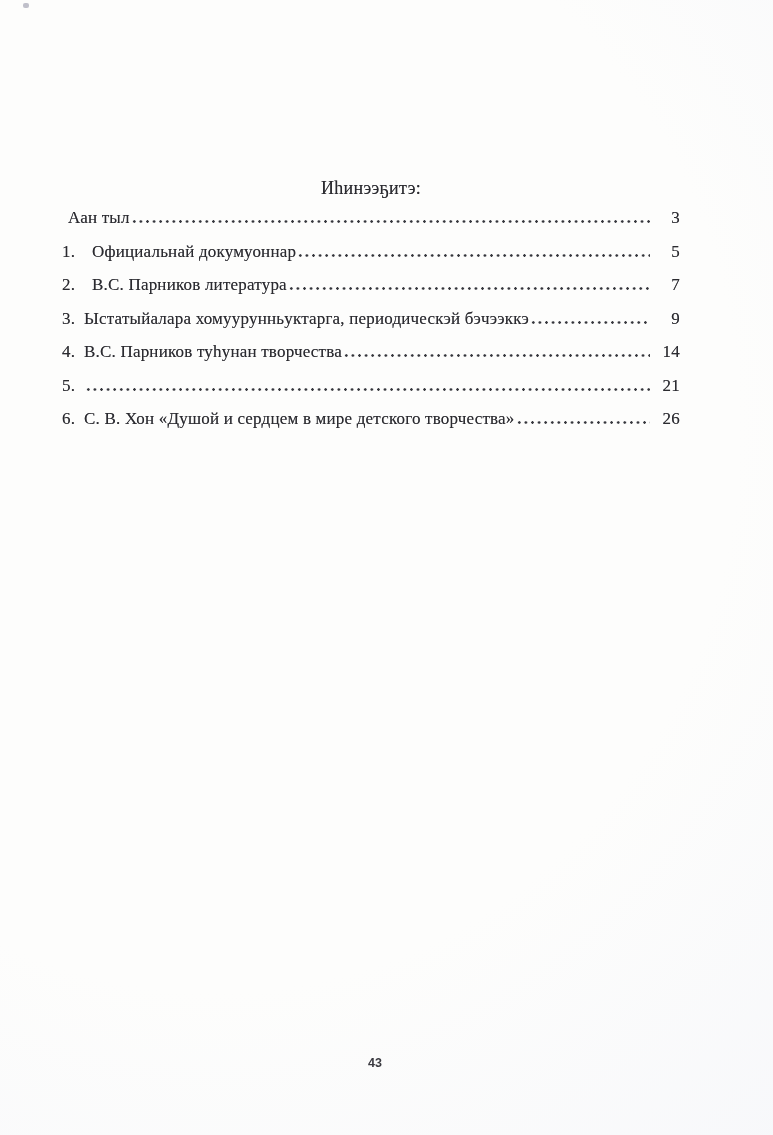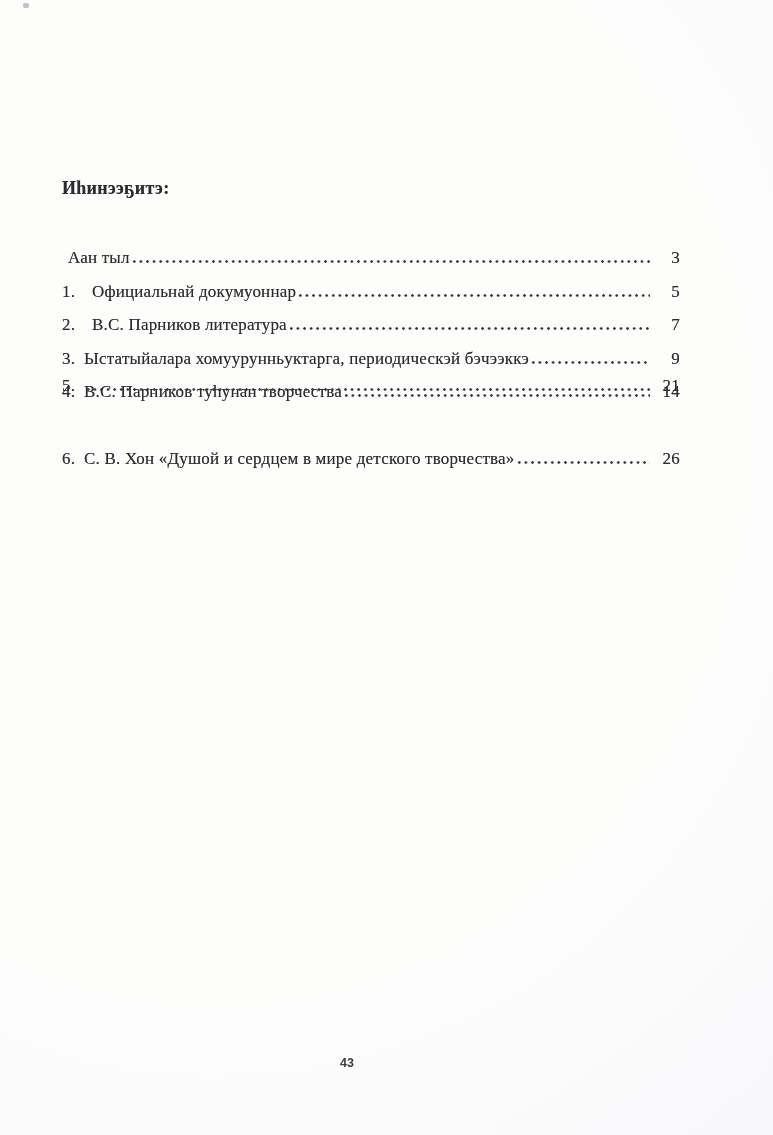--- a/index.html
+++ b/index.html
@@ -32,21 +32,22 @@
   }
   .content {
     position: absolute;
     left: 62px;
     right: 93px;
     top: 176px;
   }
   .doc-title {
     margin: 0;
     font-size: 18px;
-    font-weight: bold;
+    font-weight: normal;
+    text-align: center;
     line-height: 24px;
     letter-spacing: 0.3px;
     text-shadow: 0 0 0.5px rgba(20,20,30,0.55);
   }
   .toc {
     margin-top: 7px;
   }
   .toc-row {
     display: flex;
     align-items: baseline;
@@ -59,21 +60,21 @@
     text-shadow: 0 0 0.4px rgba(25,25,35,0.5);
   }
   .toc-num {
     flex: 0 0 auto;
     display: inline-block;
     width: 22px;
   }
   .toc-row.wide-gap .toc-num { width: 30px; }
   .toc-row.no-num .toc-num { width: 0; }
   .toc-row.no-num .toc-label { padding-left: 6px; }
-  .toc-label { flex: 0 0 auto; margin-top: 40px; }
+  .toc-label { flex: 0 0 auto; }
   .toc-dots {
     flex: 1 1 auto;
     display: inline-block;
     height: 5px;
     margin-left: 1px;
     background-image: radial-gradient(circle, #35363c 1.05px, rgba(0,0,0,0) 1.5px);
     background-size: 6.6px 5px;
     background-repeat: repeat-x;
     background-position: 0 1px;
     min-width: 20px;
@@ -84,21 +85,21 @@
     width: 27px;
     text-align: right;
     margin-left: 3px;
   }
   .toc-row.no-num .toc-page { margin-left: 0; }
   .footer-pagenum {
     position: absolute;
     top: 1056px;
     left: 340px;
     width: 42px;
-    text-align: left;
+    text-align: right;
     font-family: "Liberation Sans", "DejaVu Sans", sans-serif;
     font-size: 12.5px;
     font-weight: 600;
     color: #3a3a40;
   }
 </style>
 </head>
 <body>
 
 <div class="page">

